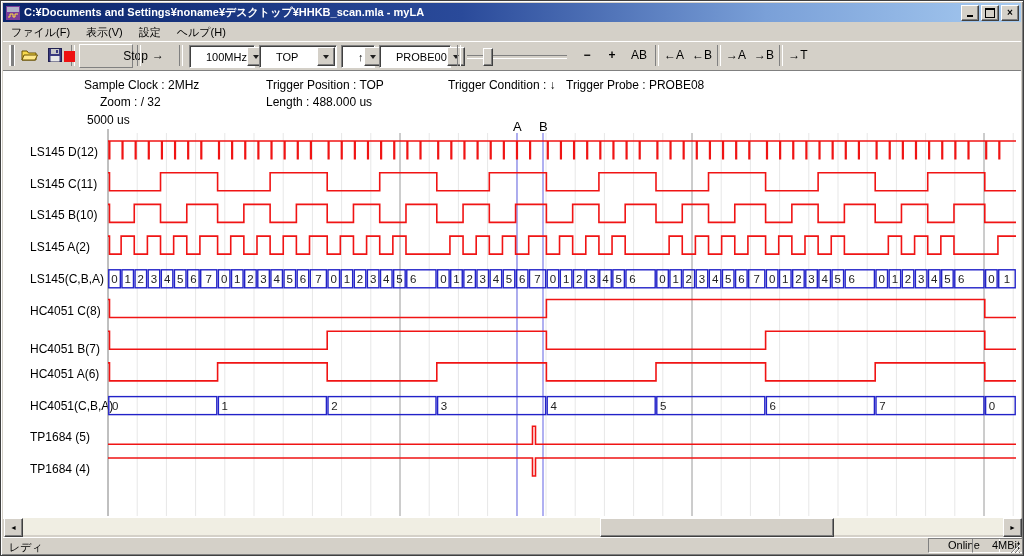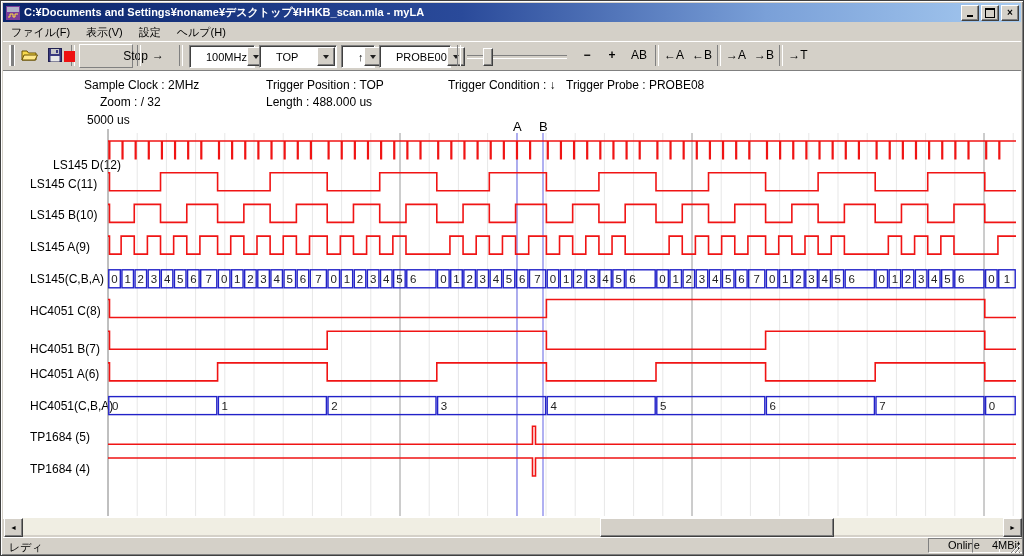--- a/index.html
+++ b/index.html
@@ -178,24 +178,24 @@
 
 <div class="info-text" style="left:84px;top:78px">Sample Clock : 2MHz</div>
 <div class="info-text" style="left:266px;top:78px">Trigger Position : TOP</div>
 <div class="info-text" style="left:448px;top:78px">Trigger Condition : ↓</div>
 <div class="info-text" style="left:566px;top:78px">Trigger Probe : PROBE08</div>
 <div class="info-text" style="left:100px;top:95px">Zoom : /  32</div>
 <div class="info-text" style="left:266px;top:95px">Length : 488.000 us</div>
 <div class="info-text" style="left:87px;top:113px">5000 us</div>
 
 <div id="labels">
-    <div class="chan-label" style="top: 158px; margin-left: 23px;">LS145 D(12)</div>
+    <div class="chan-label" style="top: 145px;">LS145 D(12)</div>
     <div class="chan-label" style="top: 176.7px;">LS145 C(11)</div>
     <div class="chan-label" style="top: 208.4px;">LS145 B(10)</div>
-    <div class="chan-label" style="top: 240.1px;">LS145 A(9)</div>
+    <div class="chan-label" style="top: 240.1px;">LS145 A(2)</div>
     <div class="chan-label" style="top: 271.8px;">LS145(C,B,A)</div>
     <div class="chan-label" style="top: 303.5px;">HC4051 C(8)</div>
     <div class="chan-label" style="top: 342px;">HC4051 B(7)</div>
     <div class="chan-label" style="top: 366.9px;">HC4051 A(6)</div>
     <div class="chan-label" style="top: 398.6px;">HC4051(C,B,A)</div>
     <div class="chan-label" style="top: 430.3px;">TP1684 (5)</div>
     <div class="chan-label" style="top: 462px;">TP1684 (4)</div>
   </div>
 
 <svg id="wave-svg" width="1024" height="556">

